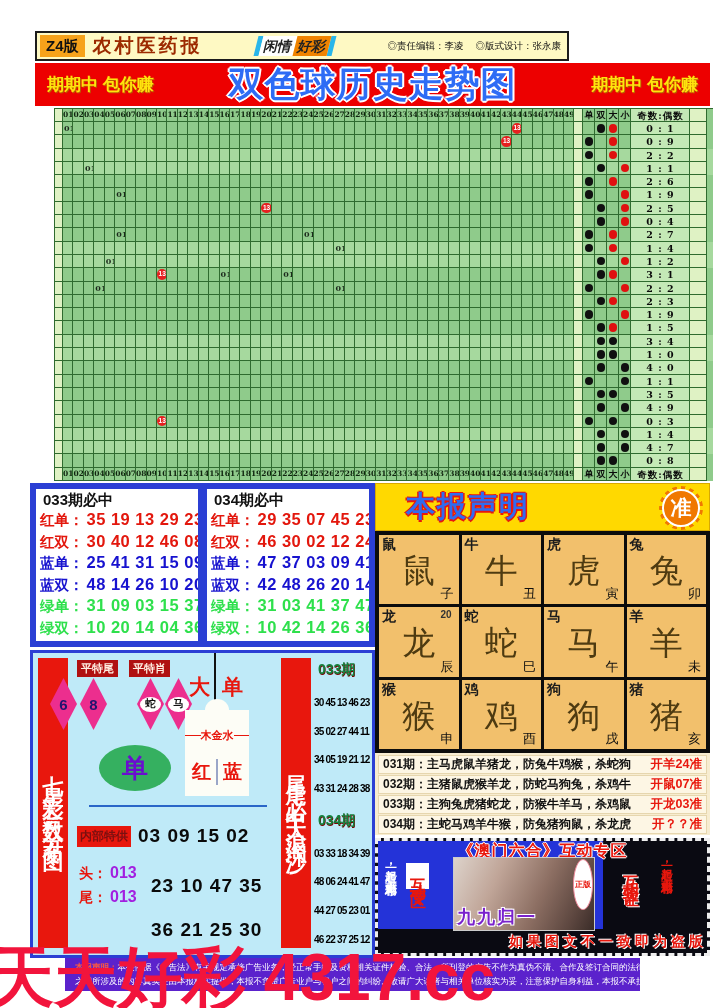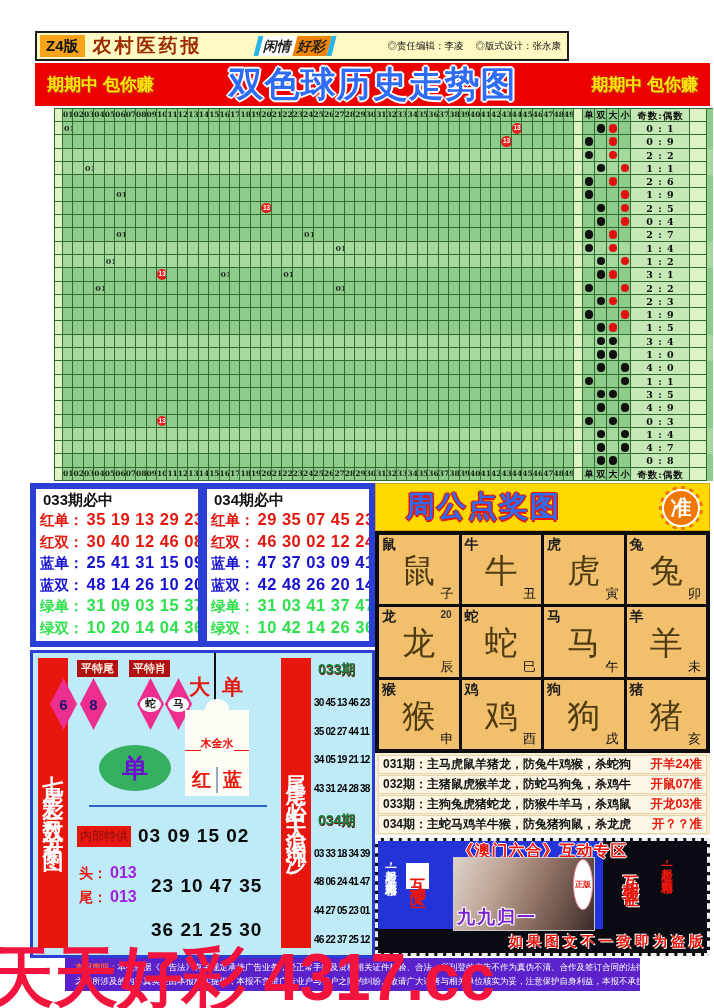--- a/index.html
+++ b/index.html
@@ -91,31 +91,31 @@
   .dadan{position:absolute;top:20px;font-size:21px;font-weight:bold;color:#e8170d;}
   #da{left:156px;} #dan{left:189px;}
   .diamond{position:absolute;top:25px;width:27px;height:52px;background:#ec2e8e;
            clip-path:polygon(50% 0,100% 50%,50% 100%,0 50%);display:flex;align-items:center;justify-content:center;}
   #dm1{left:17px;} #dm2{left:47px;} #dm3{left:104px;} #dm4{left:132px;}
   .dm-num{color:#20146e;font-weight:bold;font-size:15px;}
   .dm-chip{background:#fff;border-radius:50%;width:21px;height:15px;display:flex;align-items:center;
            justify-content:center;font-size:10.5px;font-weight:bold;color:#111;}
   #mjs{position:absolute;left:152px;top:57px;width:64px;height:86px;background:#fdfdf6;}
   #mjs:before{content:"";position:absolute;top:-11px;left:20px;width:24px;height:22px;border-radius:50%;background:#fdfdf6;}
-  #mjs .row1{display:flex;align-items:flex-end;margin-top:26px;color:#e8170d;font-size:11px;font-weight:bold;}
+  #mjs .row1{display:flex;align-items:center;margin-top:18px;color:#e8170d;font-size:11px;font-weight:bold;}
   #mjs .row1 i{flex:1;border-top:1.5px solid #e8170d;}
   #honglan{display:flex;align-items:center;justify-content:center;margin-top:16px;
            font-size:19px;font-weight:bold;color:#e8170d;}
   #honglan .div{width:2px;height:26px;background:#9aa6c8;margin:0 5px;}
   #oval{position:absolute;left:66px;top:92px;width:72px;height:46px;background:#35b060;border-radius:50%;
         display:flex;align-items:center;justify-content:center;}
   #oval span{color:#6a0dd0;font-size:26px;font-weight:bold;}
   #qdivider{position:absolute;left:56px;top:152px;width:178px;border-top:2px solid #2a66c8;}
   #special{position:absolute;left:44px;top:172px;display:flex;align-items:center;white-space:nowrap;}
-  #special .lbl{background:#e8170d;color:#7a1010;font-weight:normal;font-size:12px;padding:2px 3px;}
+  #special .lbl{background:#e8170d;color:#7a1010;font-weight:bold;font-size:12px;padding:2px 3px;}
   #special .val{color:#0a0a0a;font-weight:bold;font-size:19px;margin-left:7px;letter-spacing:1px;}
   #headtail{position:absolute;left:46px;top:208px;font-weight:bold;font-size:14px;line-height:23px;white-space:nowrap;}
   #headtail .hl{color:#e8170d;} #headtail .hv{color:#a21fe0;font-size:16px;margin-left:3px;}
   #qrow2{position:absolute;left:118px;top:222px;color:#0a0a0a;font-weight:bold;font-size:19px;letter-spacing:1px;}
   #qrow3{position:absolute;left:118px;top:266px;color:#0a0a0a;font-weight:bold;font-size:19px;letter-spacing:1px;}
   #tails-col{position:absolute;left:281px;top:5px;width:58px;height:290px;display:flex;
              flex-direction:column;justify-content:space-between;padding:3px 0;box-sizing:border-box;}
   .tail-period{color:#15803d;font-weight:bold;font-size:14px;text-shadow:.5px .5px 0 #7a0000;margin-left:4px;}
   .tail-nums{color:#000;font-weight:bold;font-size:10px;letter-spacing:-0.8px;white-space:nowrap;}
   
@@ -1992,21 +1992,21 @@
           <span class="vl">31 03 41 37 47</span>
         </div>
         <div class="pick-row cgreen">
           <span class="lb">绿双：</span>
           <span class="vl">10 42 14 26 36</span>
         </div>
       </div>
     </div>
 
   <div id="zg-header">
-    <span id="zg-title">周公点奖图</span>
+    <span id="zg-title">本报声明</span>
     <span id="zhun">
       <span class="inner">准</span>
     </span>
   </div>
 
   <div id="zodiac">
       <div class="zcell">
         <span class="zanimal">鼠</span>
         <span class="zglyph">鼠</span>
         <span class="zbranch">子</span>

